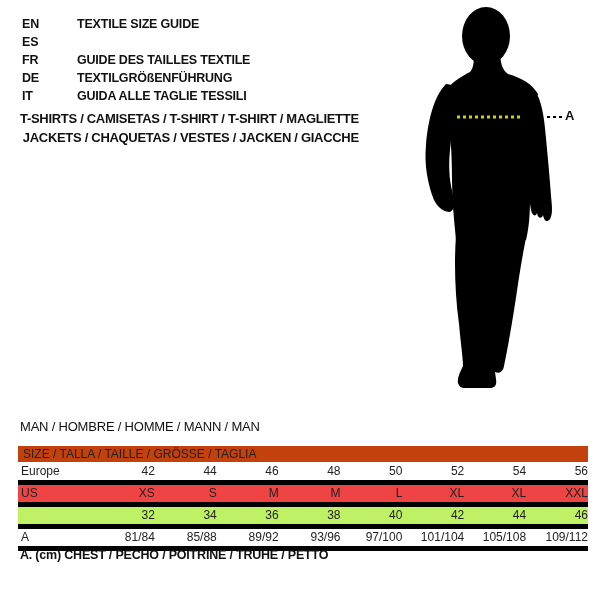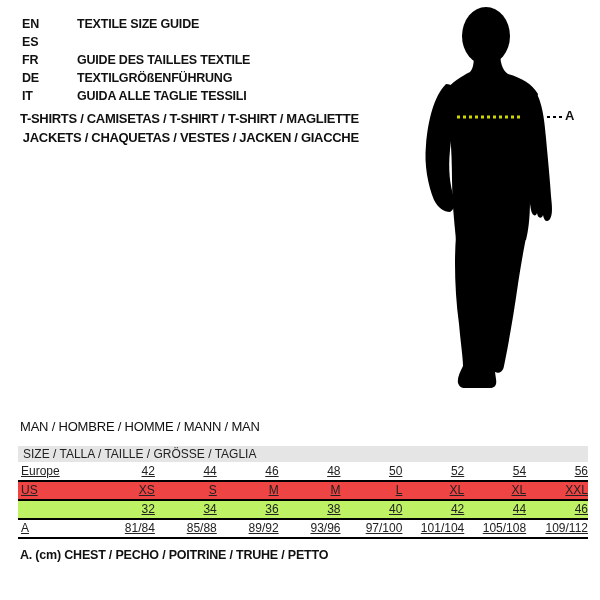--- a/index.html
+++ b/index.html
@@ -10,21 +10,21 @@
   }
   .lang-list{position:absolute;top:15px;left:22px;font-weight:bold;font-size:12.5px;letter-spacing:-0.2px;}
   .lang-row{display:flex;height:18px;line-height:18px;gap:18px;}
   .lang-code{width:37px;}
   .products{position:absolute;top:109px;left:20px;font-weight:bold;font-size:13px;line-height:19px;letter-spacing:-0.3px;text-align:right;}
   .figure-svg{position:absolute;left:400px;top:0;width:200px;height:400px;}
   .measure-label{position:absolute;left:565px;top:108px;font-weight:bold;font-size:13px;}
   .section-title{position:absolute;top:419px;left:20px;font-weight:normal;font-size:13px;letter-spacing:-0.2px;}
   .size-table{position:absolute;top:446px;left:18px;width:570px;font-size:12px;color:#222;}
   .thead{height:16px;line-height:16px;padding-left:5px;margin-bottom:1px;}
-  .trow{display:flex;height:17px;line-height:17px;border-bottom:2px solid #000000;text-decoration:underline;}
+  .trow{display:flex;height:17px;line-height:17px;border-bottom:5px solid #000000;}
   .tlabel{width:72px;padding-left:3px;text-align:left;}
   .tcell{flex:1;text-align:right;}
   .footnote{position:absolute;top:548px;left:20px;font-weight:bold;font-size:12.5px;letter-spacing:-0.2px;}
 </style>
 </head>
 <body>
 
 <div>
 
   <div class="lang-list" id="lang-list">
@@ -76,21 +76,21 @@
                C109,342 114,312 118,284 C121,264 124,248 126,238 Z"></path>
     </g>
     <line x1="57" y1="117" x2="120" y2="117" stroke-width="3" stroke-dasharray="3 3" stroke="#ced600"></line>
     <line x1="147" y1="117" x2="164" y2="117" stroke-width="2" stroke-dasharray="3 3" stroke="#000000"></line>
   </svg>
   <span class="measure-label">A</span>
 
   <div class="section-title">MAN / HOMBRE / HOMME / MANN / MAN</div>
 
   <div class="size-table">
-    <div class="thead" id="size-table-header" style="background: #e5e5e5;">SIZE / TALLA / TAILLE / GRÖSSE / TAGLIA</div>
+    <div class="thead" id="size-table-header" style="background: #c2410c;">SIZE / TALLA / TAILLE / GRÖSSE / TAGLIA</div>
     <div id="size-table-rows">
         <div class="trow">
           <div class="tlabel">Europe</div>
           <div class="tcell">42</div>
           <div class="tcell">44</div>
           <div class="tcell">46</div>
           <div class="tcell">48</div>
           <div class="tcell">50</div>
           <div class="tcell">52</div>
           <div class="tcell">54</div>

